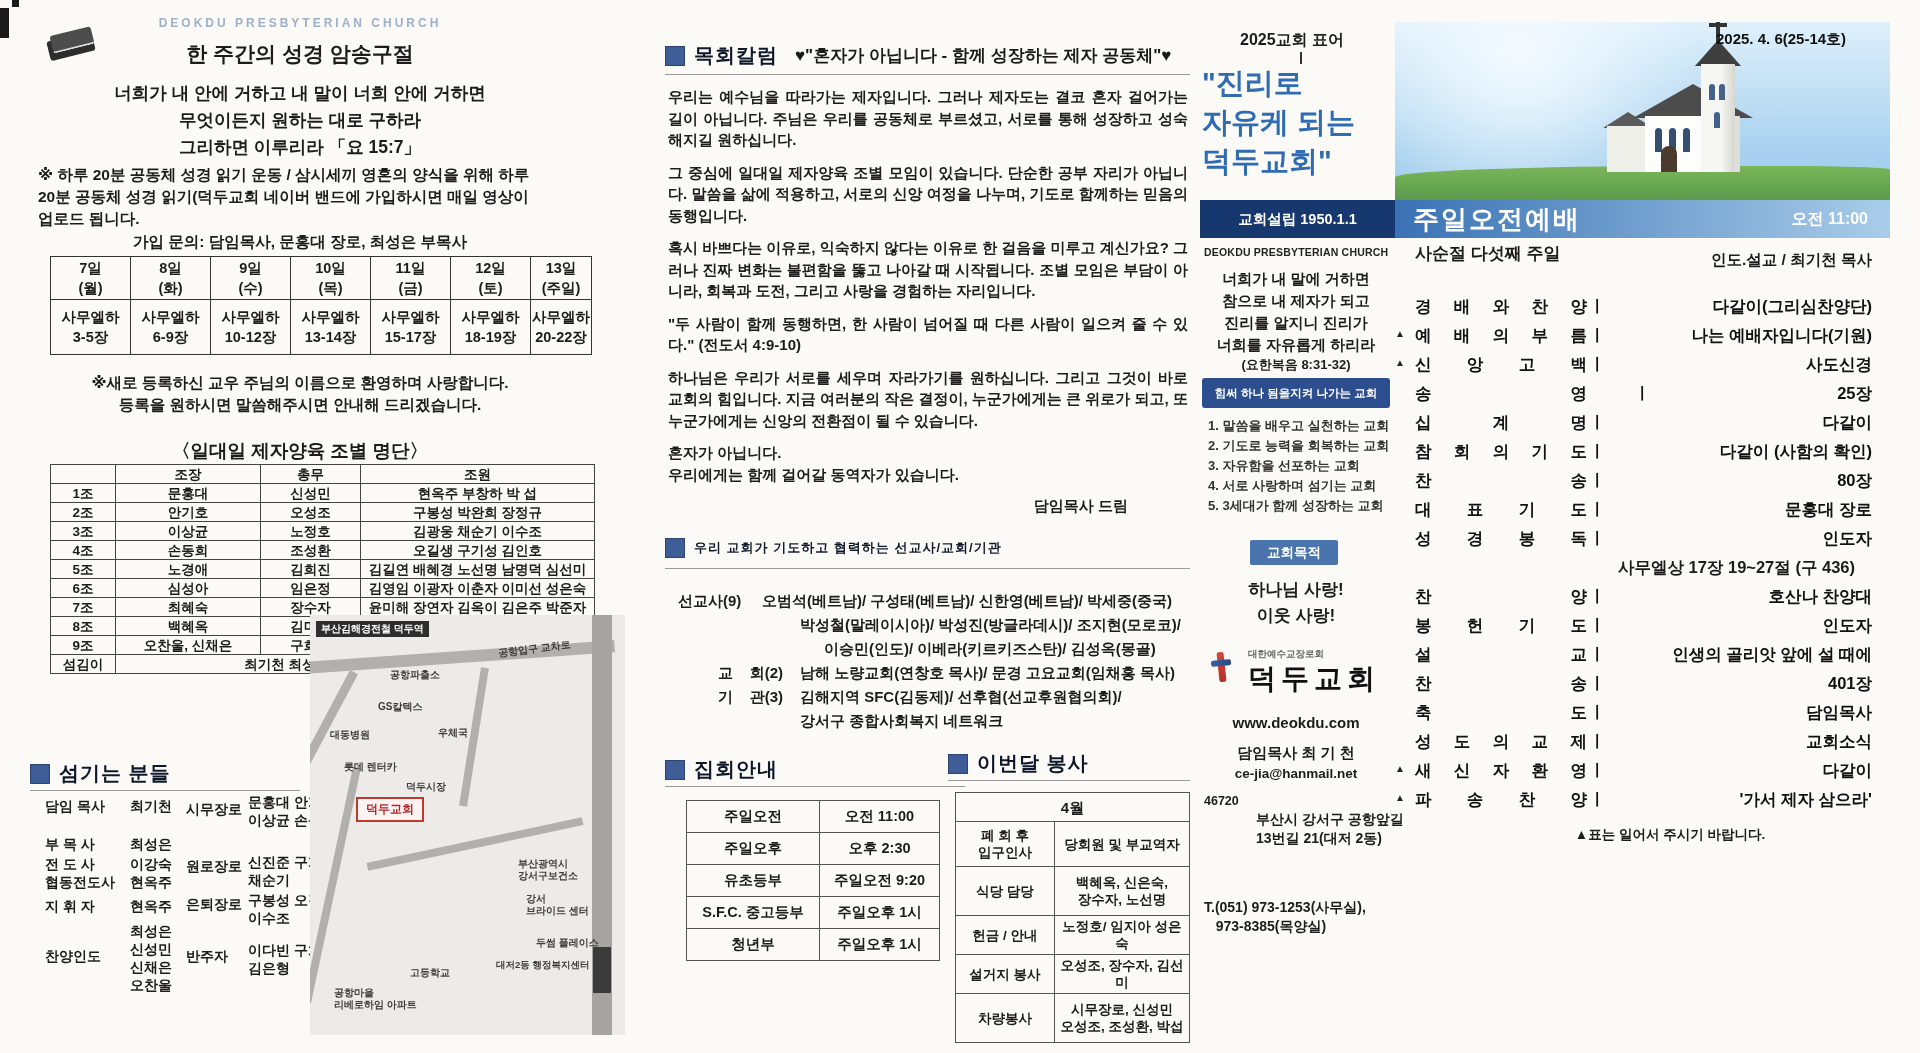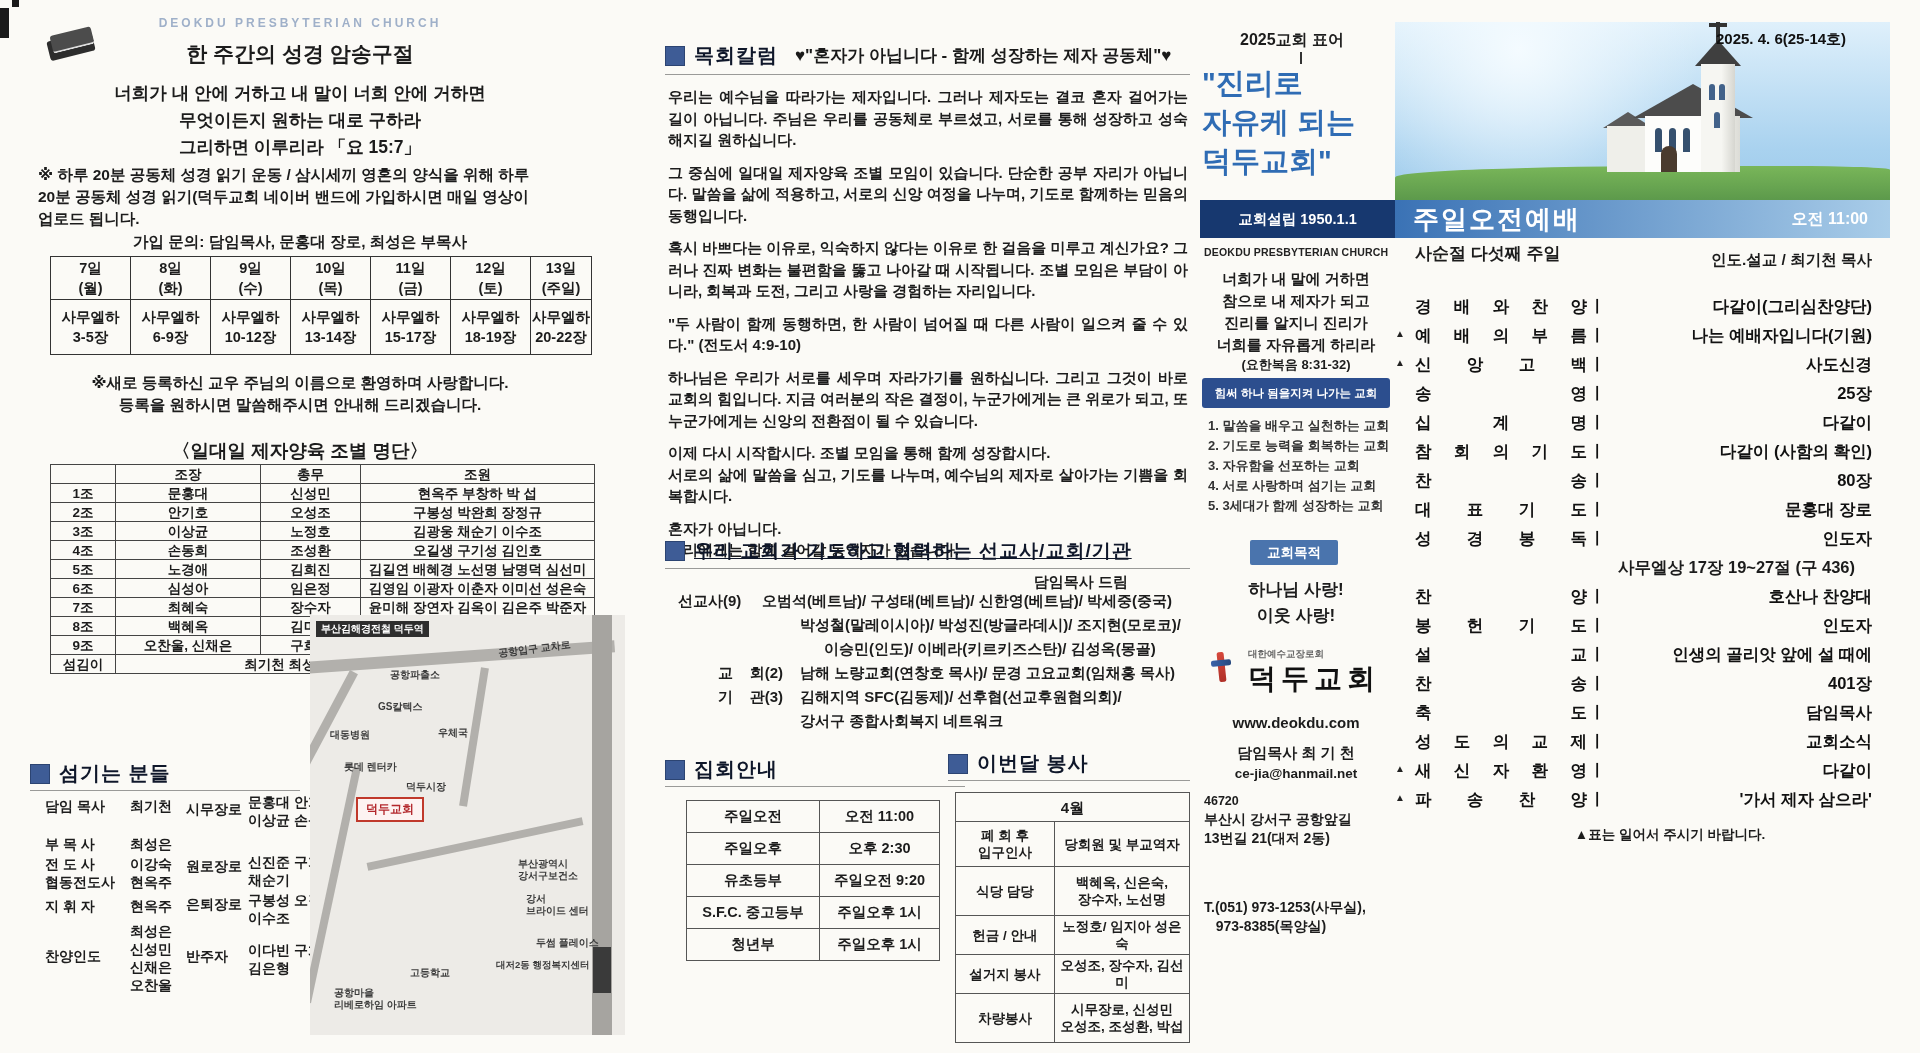--- a/index.html
+++ b/index.html
@@ -263,30 +263,28 @@
   <span class="b" style="font-size:17px;color:#1a1a1a;margin-left:8px;">♥"혼자가 아닙니다 - 함께 성장하는 제자 공동체"♥</span>
 </div>
 <div class="secline abs" style="left:665px;top:74px;width:525px;"></div>
 
 <div class="abs" style="left:668px;top:86px;width:520px;font-size:15px;font-weight:600;line-height:21.5px;text-align:justify;">
   <p style="margin:0 0 11px 0;">우리는 예수님을 따라가는 제자입니다. 그러나 제자도는 결코 혼자 걸어가는 길이 아닙니다. 주님은 우리를 공동체로 부르셨고, 서로를 통해 성장하고 성숙해지길 원하십니다.</p>
   <p style="margin:0 0 11px 0;">그 중심에 일대일 제자양육 조별 모임이 있습니다. 단순한 공부 자리가 아닙니다. 말씀을 삶에 적용하고, 서로의 신앙 여정을 나누며, 기도로 함께하는 믿음의 동행입니다.</p>
   <p style="margin:0 0 11px 0;">혹시 바쁘다는 이유로, 익숙하지 않다는 이유로 한 걸음을 미루고 계신가요? 그러나 진짜 변화는 불편함을 뚫고 나아갈 때 시작됩니다. 조별 모임은 부담이 아니라, 회복과 도전, 그리고 사랑을 경험하는 자리입니다.</p>
   <p style="margin:0 0 11px 0;">"두 사람이 함께 동행하면, 한 사람이 넘어질 때 다른 사람이 일으켜 줄 수 있다." (전도서 4:9-10)</p>
   <p style="margin:0 0 11px 0;">하나님은 우리가 서로를 세우며 자라가기를 원하십니다. 그리고 그것이 바로 교회의 힘입니다. 지금 여러분의 작은 결정이, 누군가에게는 큰 위로가 되고, 또 누군가에게는 신앙의 전환점이 될 수 있습니다.</p>
-  <p style="margin:0 0 11px 0;" class="pre">이제 다시 시작합시다. 조별 모임을 통해 함께 성장합시다.
-서로의 삶에 말씀을 심고, 기도를 나누며, 예수님의 제자로 살아가는 기쁨을 회복합시다.</p>
   <p style="margin:0 0 10px 0;" class="pre">혼자가 아닙니다.
 우리에게는 함께 걸어갈 동역자가 있습니다.</p>
   <p style="margin:0;text-align:right;padding-right:60px;">담임목사 드림</p>
 </div>
 
 <div class="secrow abs" style="left:665px;top:538px;">
   <span class="sq"></span>
-  <span class="sectxt" style="font-size:19px;text-decoration:underline;">우리 교회가 기도하고 협력하는 선교사/교회/기관</span>
+  <span class="sectxt" style="font-size:13px;">우리 교회가 기도하고 협력하는 선교사/교회/기관</span>
 </div>
 <div class="secline abs" style="left:665px;top:568px;width:525px;"></div>
 
 <div class="abs b" style="left:678px;top:592px;font-size:15px;">선교사(9)</div>
 <div class="abs b" style="left:762px;top:592px;font-size:15px;">오범석(베트남)/ 구성태(베트남)/ 신한영(베트남)/ 박세중(중국)</div>
 <div class="abs b" style="left:800px;top:616px;font-size:15px;">박성철(말레이시아)/ 박성진(방글라데시)/ 조지현(모로코)/</div>
 <div class="abs b" style="left:824px;top:640px;font-size:15px;">이승민(인도)/ 이베라(키르키즈스탄)/ 김성옥(몽골)</div>
 <div class="abs b" style="left:718px;top:664px;font-size:15px;white-space:pre;">교    회(2)</div>
 <div class="abs b" style="left:800px;top:664px;font-size:15px;">남해 노량교회(연창호 목사)/ 문경 고요교회(임채홍 목사)</div>
 <div class="abs b" style="left:718px;top:688px;font-size:15px;white-space:pre;">기    관(3)</div>
@@ -410,21 +408,21 @@
 <div class="abs ctr b" style="left:1202px;top:604px;width:188px;font-size:17px;">이웃 사랑!</div>
 
 <div class="lcrossv" style="left:1218px;top:652px;"></div>
 <div class="lcrossh" style="left:1211px;top:660px;"></div>
 <div class="abs" style="left:1248px;top:648px;font-size:9.5px;color:#666;font-weight:bold;">대한예수교장로회</div>
 <div class="abs b" style="left:1248px;top:660px;font-size:28px;letter-spacing:5px;color:#111;">덕두교회</div>
 <div class="abs ctr b" style="left:1202px;top:714px;width:188px;font-size:15px;">www.deokdu.com</div>
 <div class="abs ctr b" style="left:1202px;top:744px;width:188px;font-size:15px;">담임목사 최 기 천</div>
 <div class="abs ctr" style="left:1202px;top:766px;width:188px;font-size:13.5px;font-weight:600;">ce-jia@hanmail.net</div>
 <div class="abs b" style="left:1204px;top:794px;font-size:12.5px;">46720</div>
-<div class="abs b pre" style="left:1204px;top:810px;font-size:14px;line-height:19px;">부산시 강서구 공항앞길
+<div class="abs b pre" style="left:1256px;top:810px;font-size:14px;line-height:19px;">부산시 강서구 공항앞길
 13번길 21(대저 2동)</div>
 <div class="abs b prew" style="left:1204px;top:854px;font-size:14px;line-height:19px;">T.(051) 973-1253(사무실),
    973-8385(목양실)</div>
 
 <div class="abs b" style="left:1415px;top:242px;font-size:17px;">사순절 다섯째 주일</div>
 <div class="abs b" style="left:1600px;top:250px;width:272px;text-align:right;font-size:15.5px;">인도.설교 / 최기천 목사</div>
 
 <div class="wrow" style="top:296px;">
     <span class="wmark"></span>
     <span class="wlabel">경 배 와 찬 양</span>
@@ -436,21 +434,21 @@
     <span class="wlabel">예 배 의 부 름</span>
     <span class="wsep">ㅣ</span>
     <span class="wval">나는 예배자입니다(기원)</span>
   </div>
 <div class="wrow" style="top:354px;">
     <span class="wmark">▲</span>
     <span class="wlabel">신 앙 고 백</span>
     <span class="wsep">ㅣ</span>
     <span class="wval">사도신경</span>
   </div>
-<div class="wrow" style="top:383px;">
+<div class="wrow" style="top:383px;gap:45px;">
     <span class="wmark"></span>
     <span class="wlabel">송 영</span>
     <span class="wsep">ㅣ</span>
     <span class="wval">25장</span>
   </div>
 <div class="wrow" style="top:412px;">
     <span class="wmark"></span>
     <span class="wlabel">십 계 명</span>
     <span class="wsep">ㅣ</span>
     <span class="wval">다같이</span>

